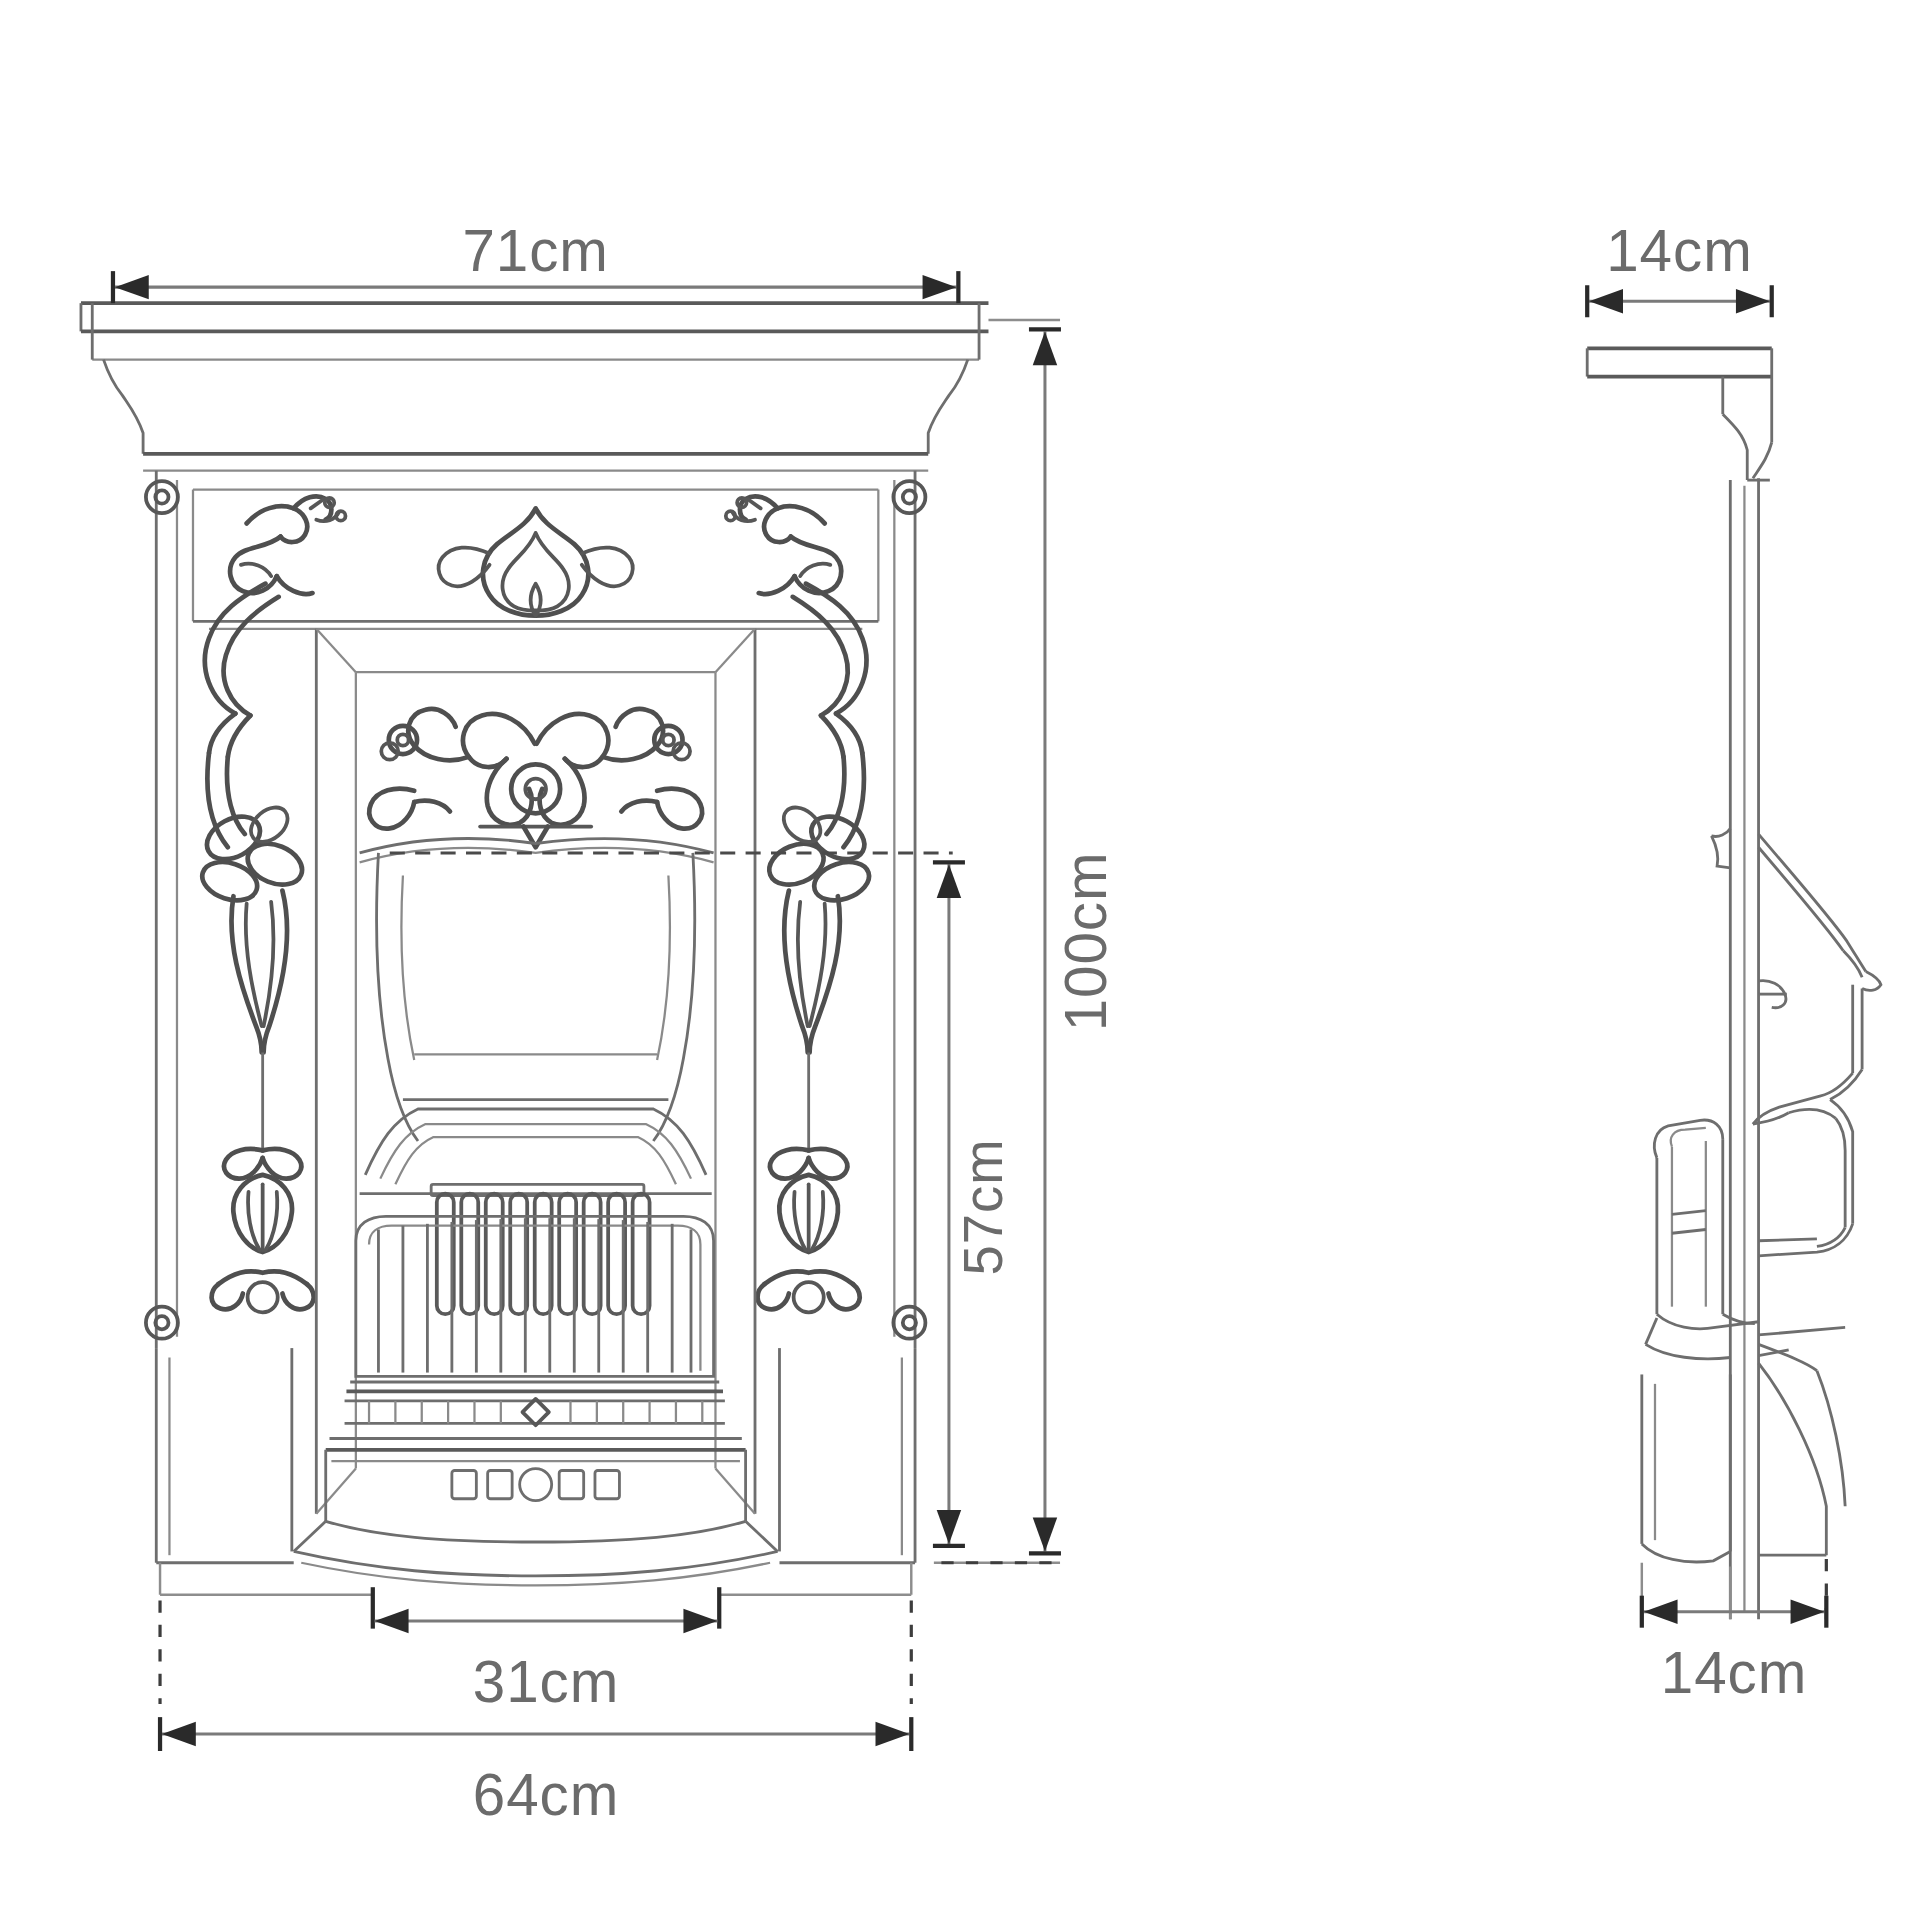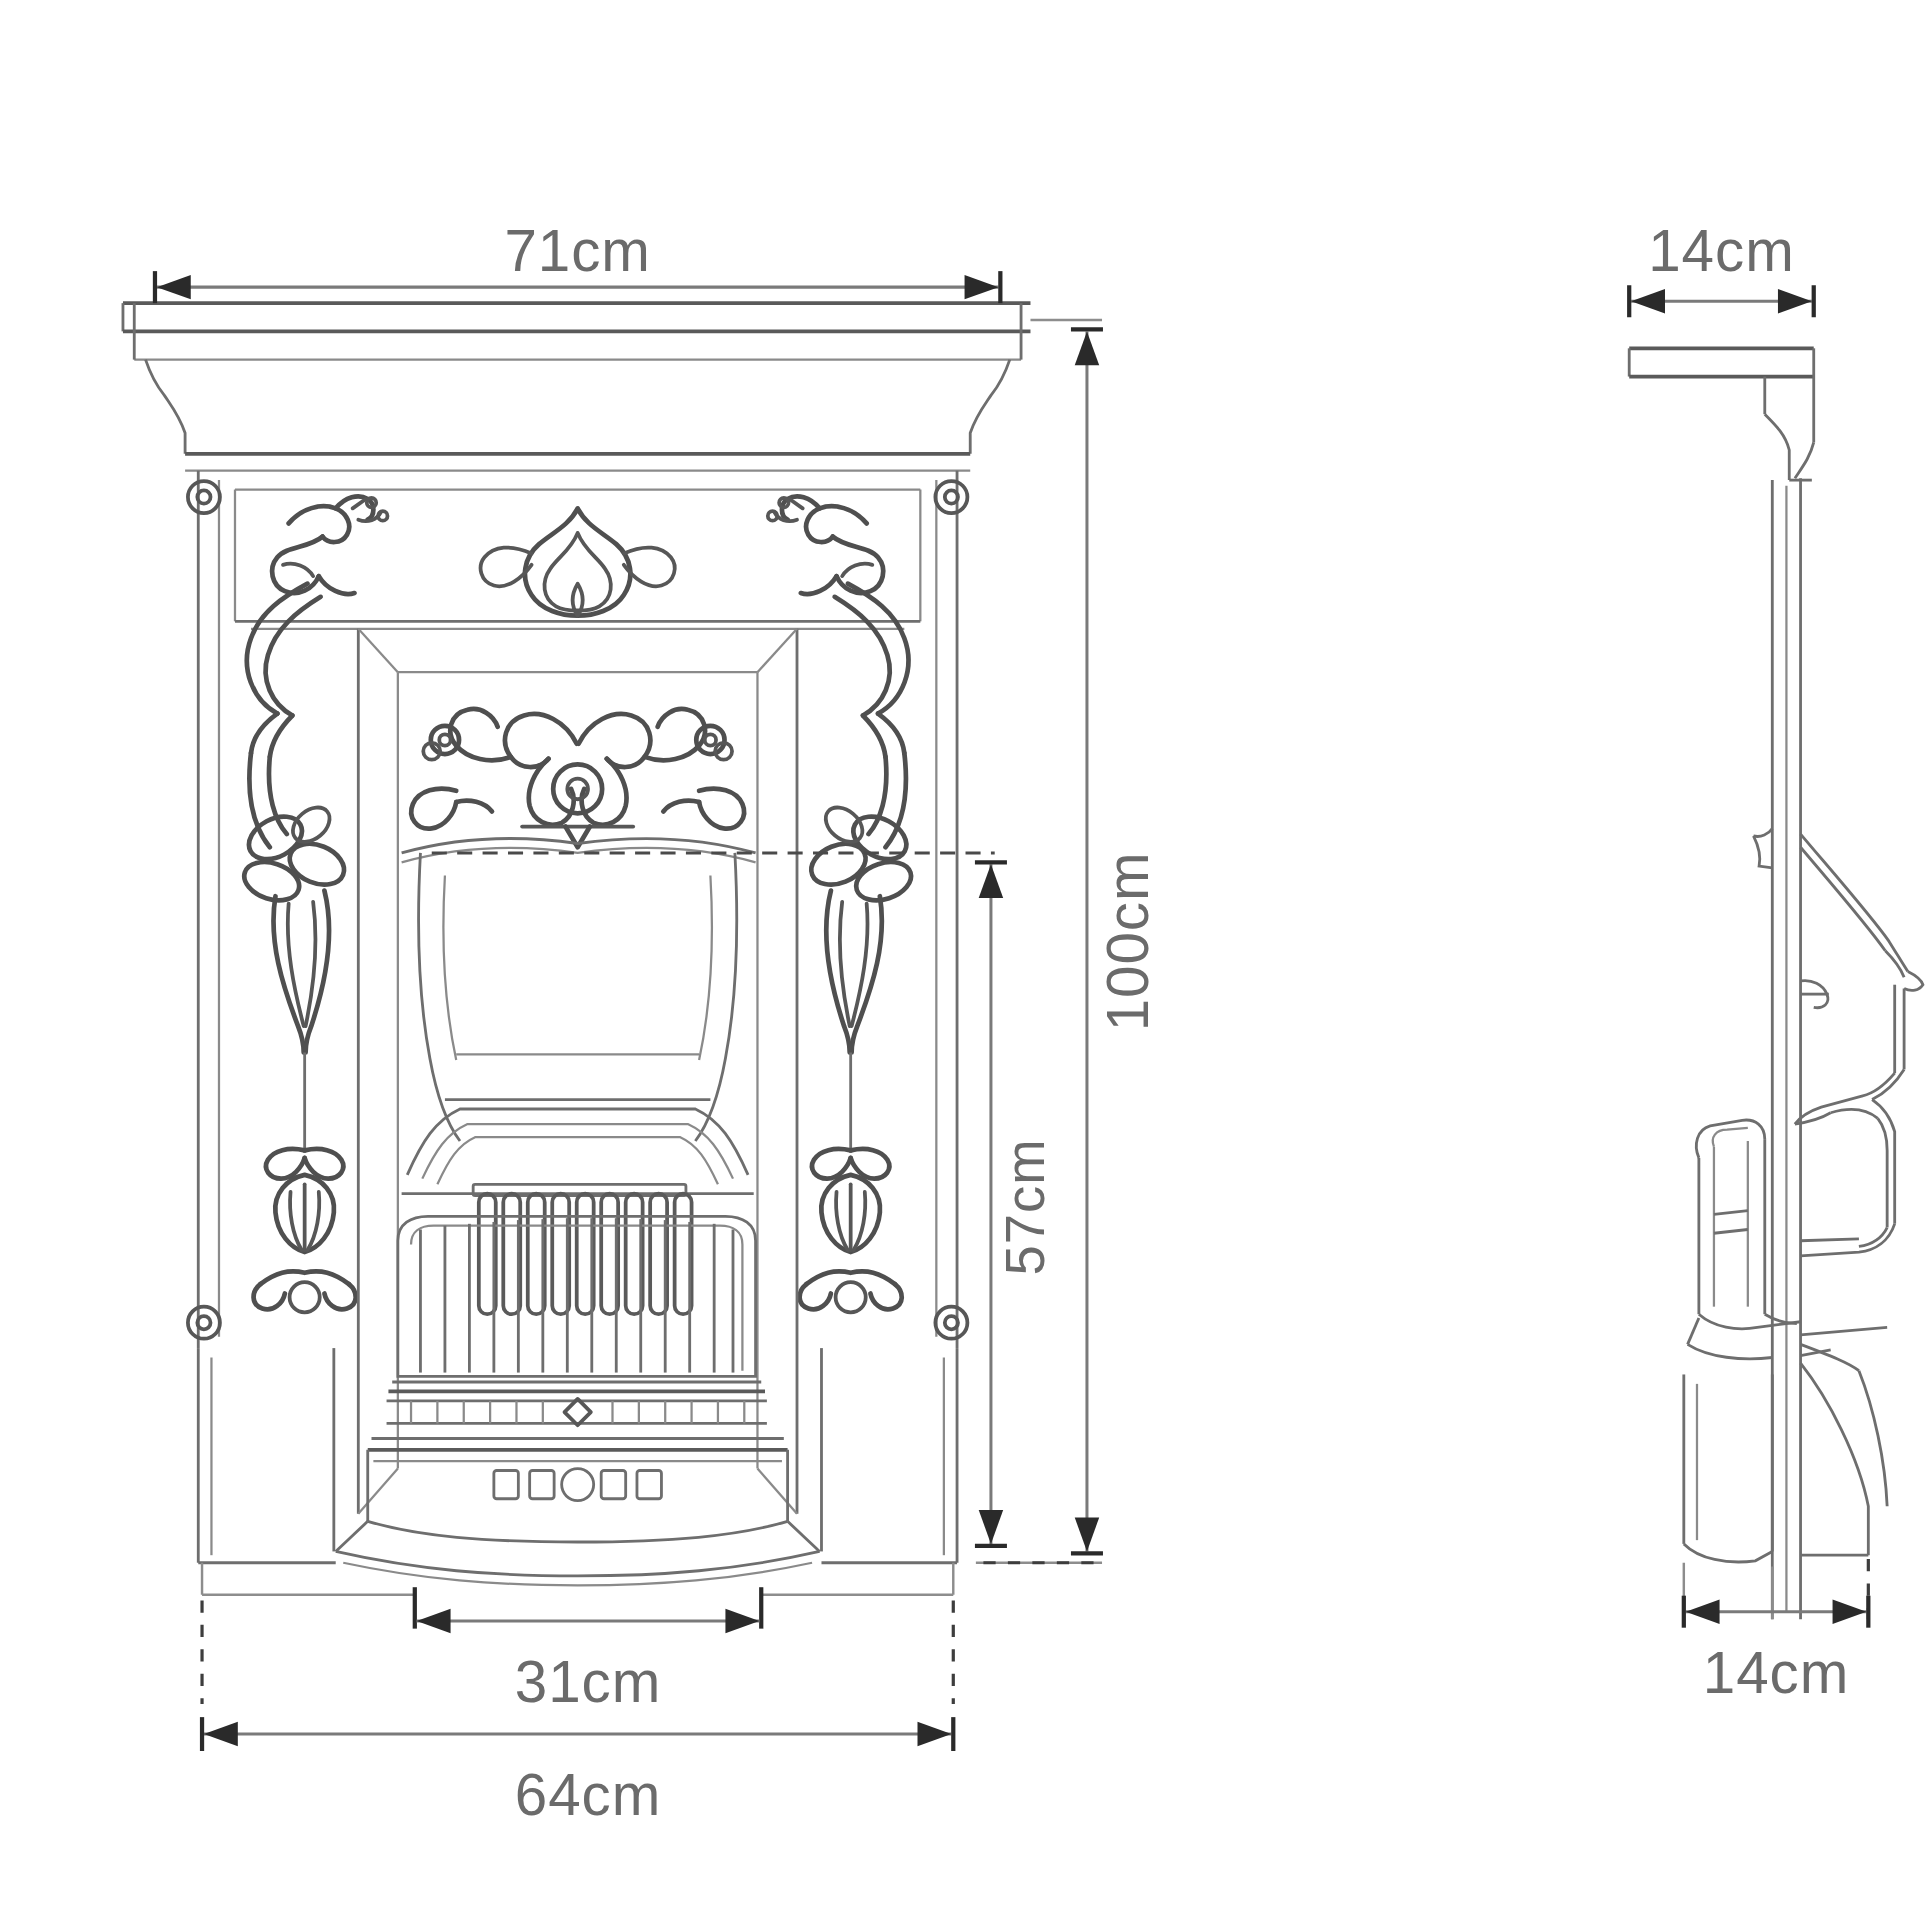--- a/index.html
+++ b/index.html
@@ -12,21 +12,20 @@
     height: 1928px;
     font-family: "Liberation Sans", sans-serif;
     overflow: hidden;
     position: relative;
   }
   #stage {
     position: absolute;
     left: 0; top: 0;
     width: 1617px;
     height: 1928px;
-    padding-left: 42px;
   }
   svg#drawing {
     display: block;
     width: 1928px;
     height: 1928px;
   }
   .ln  { fill: none; stroke: #6e6e6e; stroke-width: 3; }
   .ln2 { fill: none; stroke: #5a5a5a; stroke-width: 4; }
   .lnt { fill: none; stroke: #8a8a8a; stroke-width: 2.4; }
   .orn { fill: none; stroke: #4f4f4f; stroke-width: 5; stroke-linecap: round; stroke-linejoin: round; }

